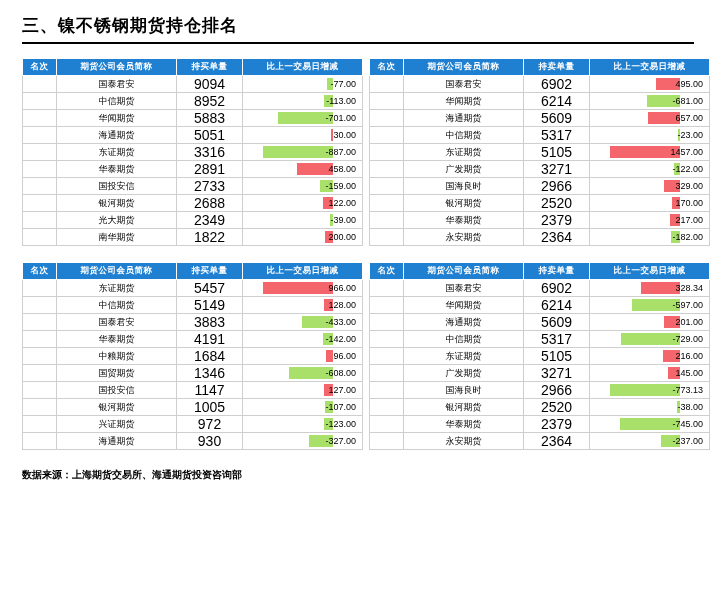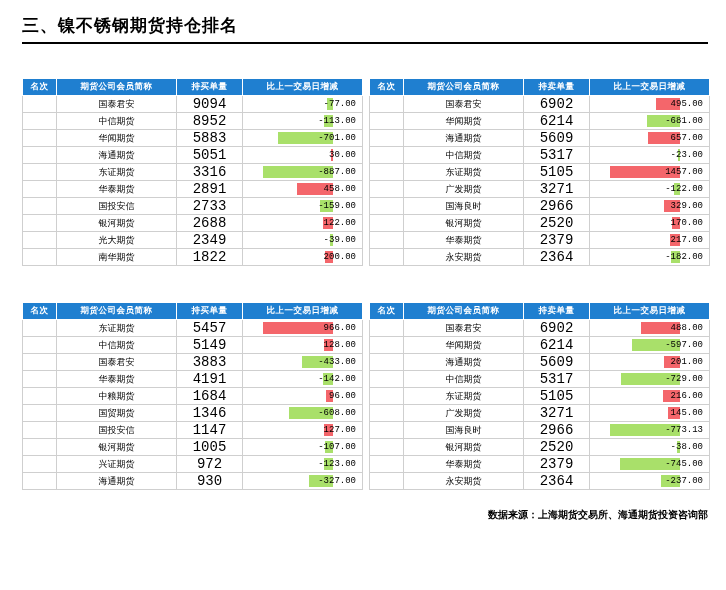--- a/index.html
+++ b/index.html
@@ -13,21 +13,21 @@
     font-family: "Liberation Sans", sans-serif;
     color: #000000;
     position: relative;
     overflow: hidden;
   }
   .page {
     position: relative;
     width: 726px;
     height: 590px;
     box-sizing: border-box;
-    padding: 14px 18px 10px 22px;
+    padding: 14px 32px 10px 22px;
   }
   .doc-title {
     font-family: "Liberation Serif", serif;
     font-size: 17px;
     font-weight: bold;
     color: #000000;
     letter-spacing: 1px;
     padding-bottom: 5px;
     margin-bottom: 0;
   }
@@ -43,23 +43,22 @@
     margin: 0 0 5px 2px;
   }
   .tables-row {
     display: flex;
     gap: 6px;
   }
   table.rank {
     border-collapse: collapse;
     table-layout: fixed;
     width: 340px;
-    font-family: Liberation Mono, monospace;
+    font-family: Liberation Sans, sans-serif;
     font-size: 9px;
-    margin-top: 20px;
   }
   table.rank th {
     background: #1f7fd0;
     color: #ffffff;
     font-weight: bold;
     font-size: 8.5px;
     border: 1px solid #ffffff;
     height: 16px;
     padding: 0;
     text-align: center;
@@ -116,21 +115,20 @@
   col.c-rank { width: 34px; }
   col.c-name { width: 120px; }
   col.c-vol  { width: 66px; }
   col.c-chg  { width: 120px; }
   .spacer { height: 16px; }
   .source {
     font-family: Liberation Serif, serif;
     font-size: 10px;
     font-weight: bold;
     margin-top: 18px;
-    text-align: right;
   }
 </style>
 </head>
 <body>
 
 <div class="page">
 
   <div class="doc-title">三、镍不锈钢期货持仓排名</div>
   <div class="title-rule"></div>
 
@@ -543,21 +541,21 @@
             </tr>
           </thead>
         <tbody>
             <tr>
               <td class="rank-cell">1</td>
               <td class="name-cell">国泰君安</td>
               <td class="vol-cell">6902</td>
               <td class="chg-cell">
                 <div class="bar-wrap">
                   <div class="bar pos" style="right: 26px; width: 34.9376%;"></div>
-                  <span class="chg-num">488.00</span>
+                  <span class="chg-num">328.34</span>
                 </div>
               </td>
             </tr>
             <tr>
               <td class="rank-cell">2</td>
               <td class="name-cell">华闻期货</td>
               <td class="vol-cell">6214</td>
               <td class="chg-cell">
                 <div class="bar-wrap">
                   <div class="bar neg" style="right: 26px; width: 42.7413%;"></div>

